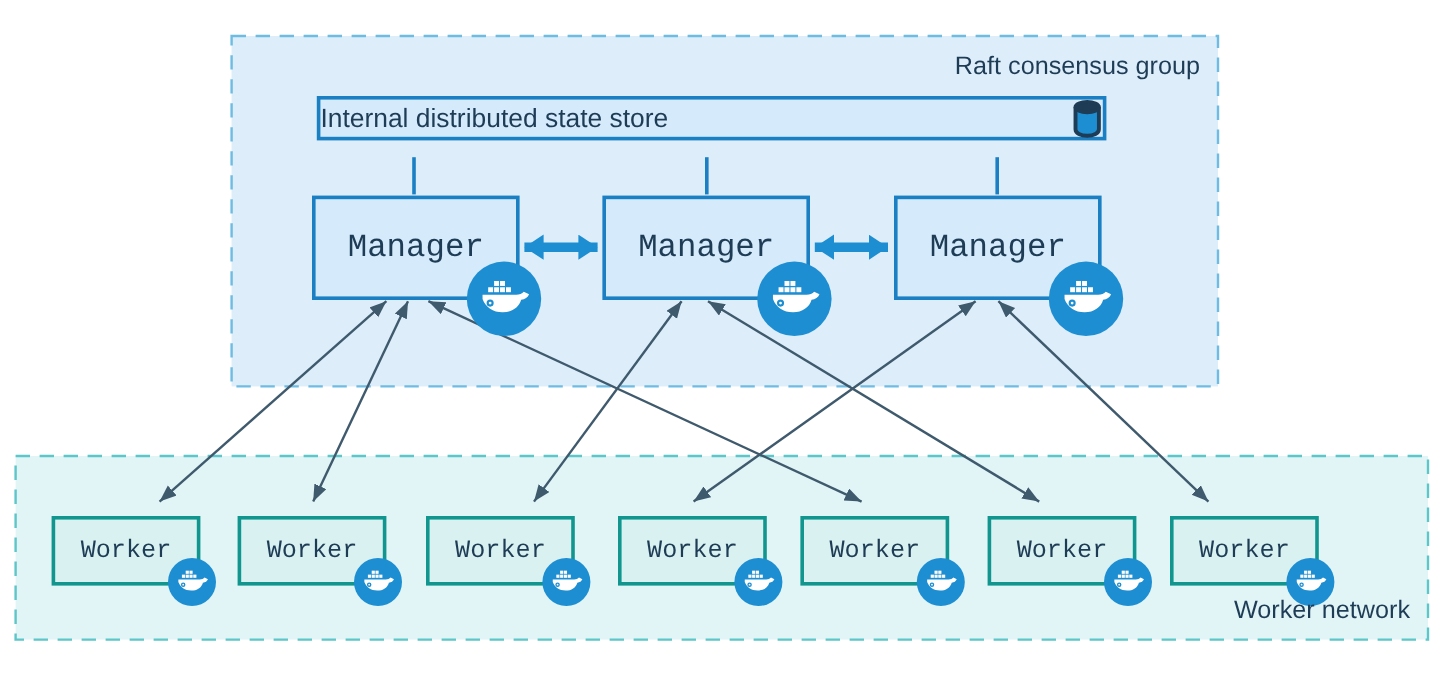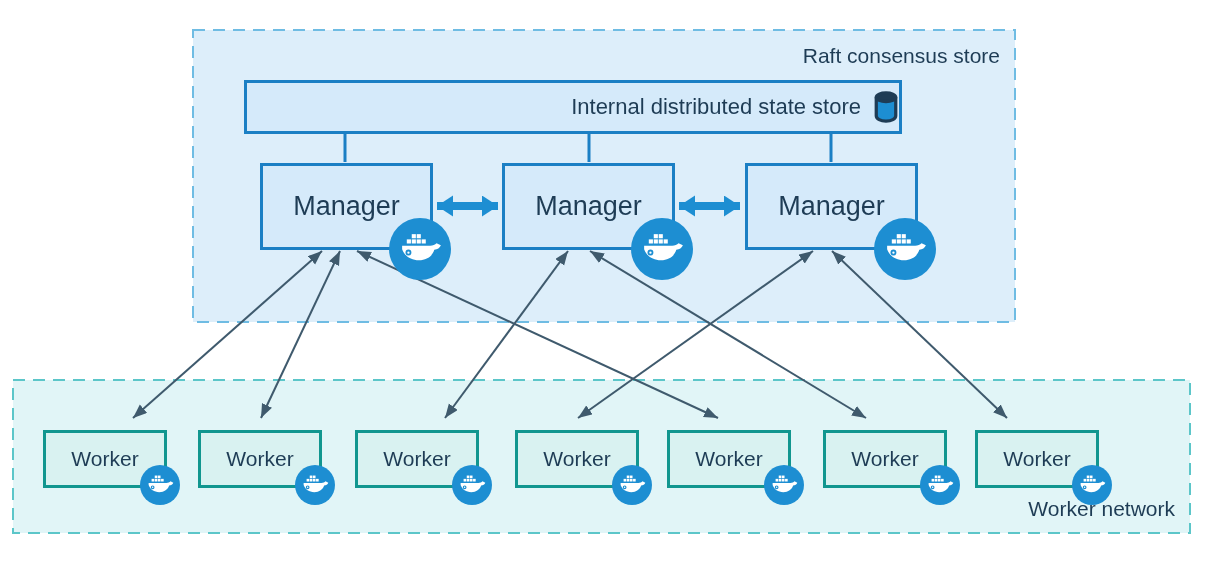--- a/index.html
+++ b/index.html
@@ -4,36 +4,36 @@
 <style>
   html,body{margin:0;padding:0;background:#ffffff;}
   .canvas{
     position:relative;width:1207px;height:566px;overflow:hidden;
     font-family:"Liberation Sans","DejaVu Sans",sans-serif;
     color:var(--text,#1e3c55);background:#ffffff;
   }
   svg.layer{position:absolute;left:0;top:0;width:1207px;height:566px;z-index:0;}
   .node{
     position:absolute;display:flex;align-items:center;justify-content:center;
-    box-sizing:border-box;z-index:2;
+    box-sizing:border-box;z-index:2;font-family:Liberation Mono, monospace;
   }
   .manager{
     width:173px;height:87px;top:163px;
     background:var(--manager-fill);border:3px solid var(--manager-border);
     font-size:27px;
   }
   .worker{
     width:124px;height:58px;top:430px;
     background:var(--worker-fill);border:3px solid var(--worker-border);
     font-size:21px;
   }
   .store{
-    position:absolute;left:244px;top:80px;width:658px;height:54px;
+    position:absolute;left:264px;top:80px;width:658px;height:37px;
     background:var(--manager-fill);border:3px solid var(--manager-border);
-    box-sizing:border-box;display:flex;align-items:center;justify-content:flex-end;
+    box-sizing:border-box;display:flex;align-items:center;justify-content:space-between;
     gap:12px;font-size:22px;z-index:2;
   }
   .badge{
     position:absolute;border-radius:50%;background:var(--docker-blue);
     display:flex;align-items:center;justify-content:center;z-index:3;
   }
   .badge.lg{width:62px;height:62px;right:-21px;bottom:-33px;}
   .badge.sm{width:40px;height:40px;right:-16px;bottom:-20px;}
   .badge svg{display:block;}
   .group-label{
@@ -85,21 +85,21 @@
           <rect x="10" y="9" width="3" height="3"></rect>
           <rect x="13.6" y="9" width="3" height="3"></rect>
           <rect x="17.2" y="9" width="3" height="3"></rect>
           <path d="M3 13.6 h20.4 c1.9 0 3.6 -0.7 4.6 -1.8 l3.2 1.5 c-0.8 1.9 -2.5 3.1 -4.8 3.3 c-1.3 4.6 -5.6 7.6 -11.2 7.6 c-5.9 0 -10.4 -3.2 -12.2 -8.1 z"></path>
         </g>
         <circle cx="7.6" cy="18.6" r="1.5" fill="none" stroke="#1d8ed2" stroke-width="1.3"></circle>
       </symbol>
     </defs>
   </svg>
 
-  <div class="group-label" id="raft-label">Raft consensus store</div>
+  <div class="group-label" id="raft-label">Raft consensus group</div>
 
   <div class="store">
     <span>Internal distributed state store</span>
     <svg class="db-icon" width="26" height="34" viewBox="0 0 24 30">
       <path d="M3 6 v17 c0 3 4 5 9 5 s9 -2 9 -5 V6" fill="#1d8ed2" stroke="#1e3c55" stroke-width="3"></path>
       <ellipse cx="12" cy="6" rx="9" ry="4" fill="#1e3c55" stroke="#1e3c55" stroke-width="3"></ellipse>
     </svg>
   </div>
 
   <div class="node manager" style="left:260px">

